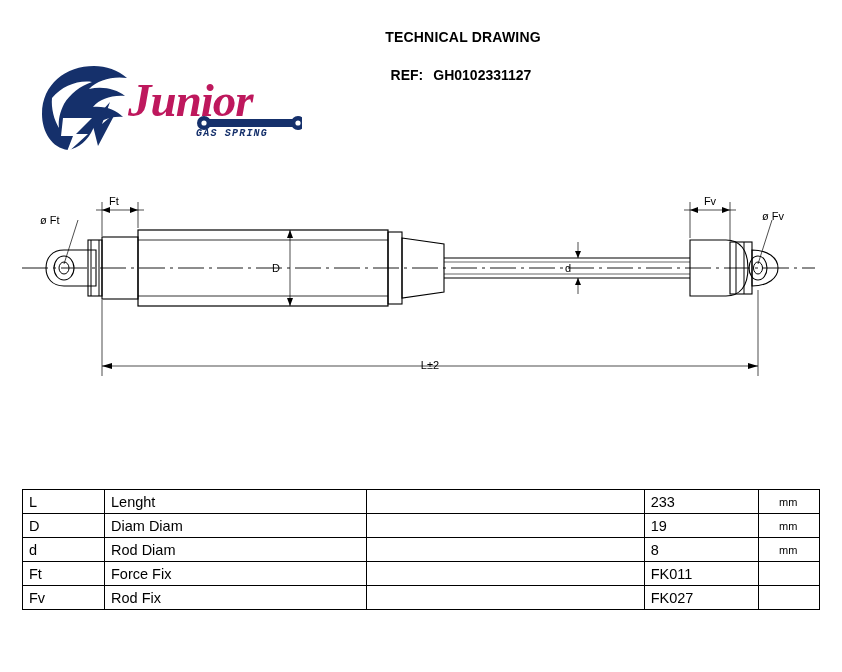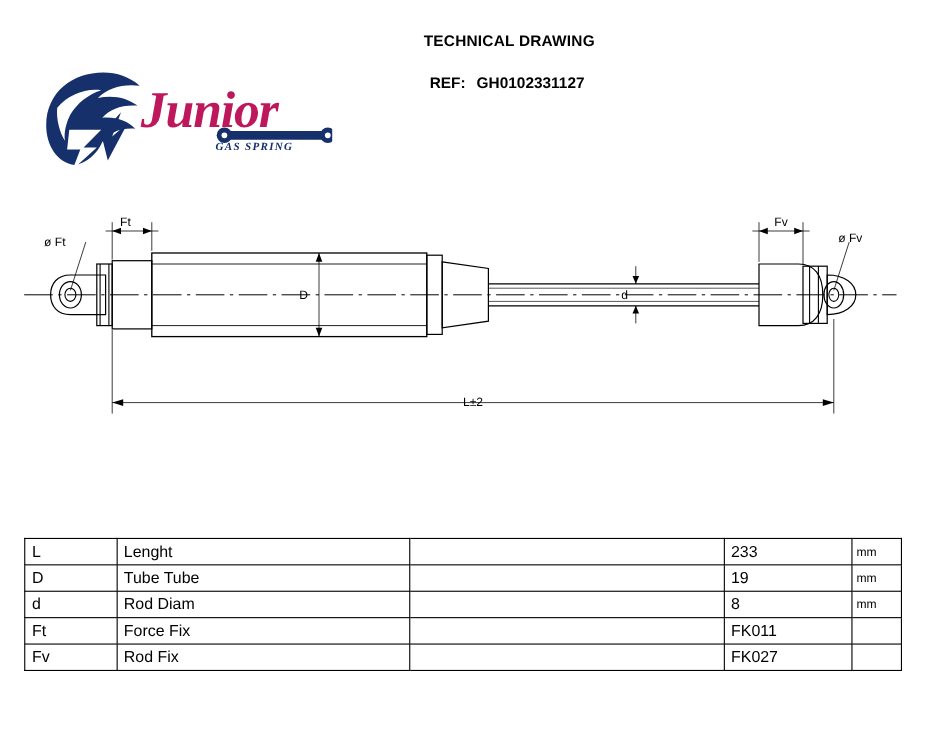--- a/index.html
+++ b/index.html
@@ -23,21 +23,21 @@
   .logo{position:absolute;left:32px;top:62px;width:270px;height:110px;}
   .logo svg{display:block;}
   .brand{
     position:absolute;left:128px;top:73px;
     font-family:"Liberation Serif", serif;
     font-size:47px;font-style:italic;font-weight:bold;
     color:#be185d;letter-spacing:-1px;
   }
   .subbrand{
     position:absolute;left:196px;top:128px;
-    font-family:Liberation Serif, serif;
+    font-family:Liberation Mono, monospace;
     font-size:10px;font-style:italic;font-weight:bold;
     color:#15306b;letter-spacing:1.2px;
   }
 
   
   .drawing{position:absolute;left:0;top:180px;width:842px;height:300px;}
 
   
   .spec-table{
     position:absolute;left:22px;top:489px;width:798px;
@@ -46,21 +46,21 @@
   }
   .spec-table td{
     border:1px solid #000;
     height:23px;padding:0 6px;
     white-space:nowrap;
   }
   .spec-table td.c-code{width:76px;}
   .spec-table td.c-desc{width:272px;}
   .spec-table td.c-mid{width:300px;}
   .spec-table td.c-val{width:108px;text-align:left;padding-right:7px;}
-  .spec-table td.c-unit{width:36px;font-size:11px;padding-left:4px;text-align:left;}
+  .spec-table td.c-unit{width:36px;font-size:11px;padding-left:20px;text-align:left;}
 </style>
 </head>
 <body>
 
 <div class="header">
   <div class="title">TECHNICAL DRAWING</div>
   <div class="refline">
     <span class="reflabel">REF:</span><span>GH0102331127</span>
   </div>
 </div>
@@ -184,21 +184,21 @@
   <tbody>
     <tr>
       <td class="c-code">L</td>
       <td class="c-desc">Lenght</td>
       <td class="c-mid"></td>
       <td class="c-val">233</td>
       <td class="c-unit">mm</td>
     </tr>
     <tr>
       <td class="c-code">D</td>
-      <td class="c-desc">Tube Tube</td>
+      <td class="c-desc">Diam Diam</td>
       <td class="c-mid"></td>
       <td class="c-val">19</td>
       <td class="c-unit">mm</td>
     </tr>
     <tr>
       <td class="c-code">d</td>
       <td class="c-desc">Rod Diam</td>
       <td class="c-mid"></td>
       <td class="c-val">8</td>
       <td class="c-unit">mm</td>

